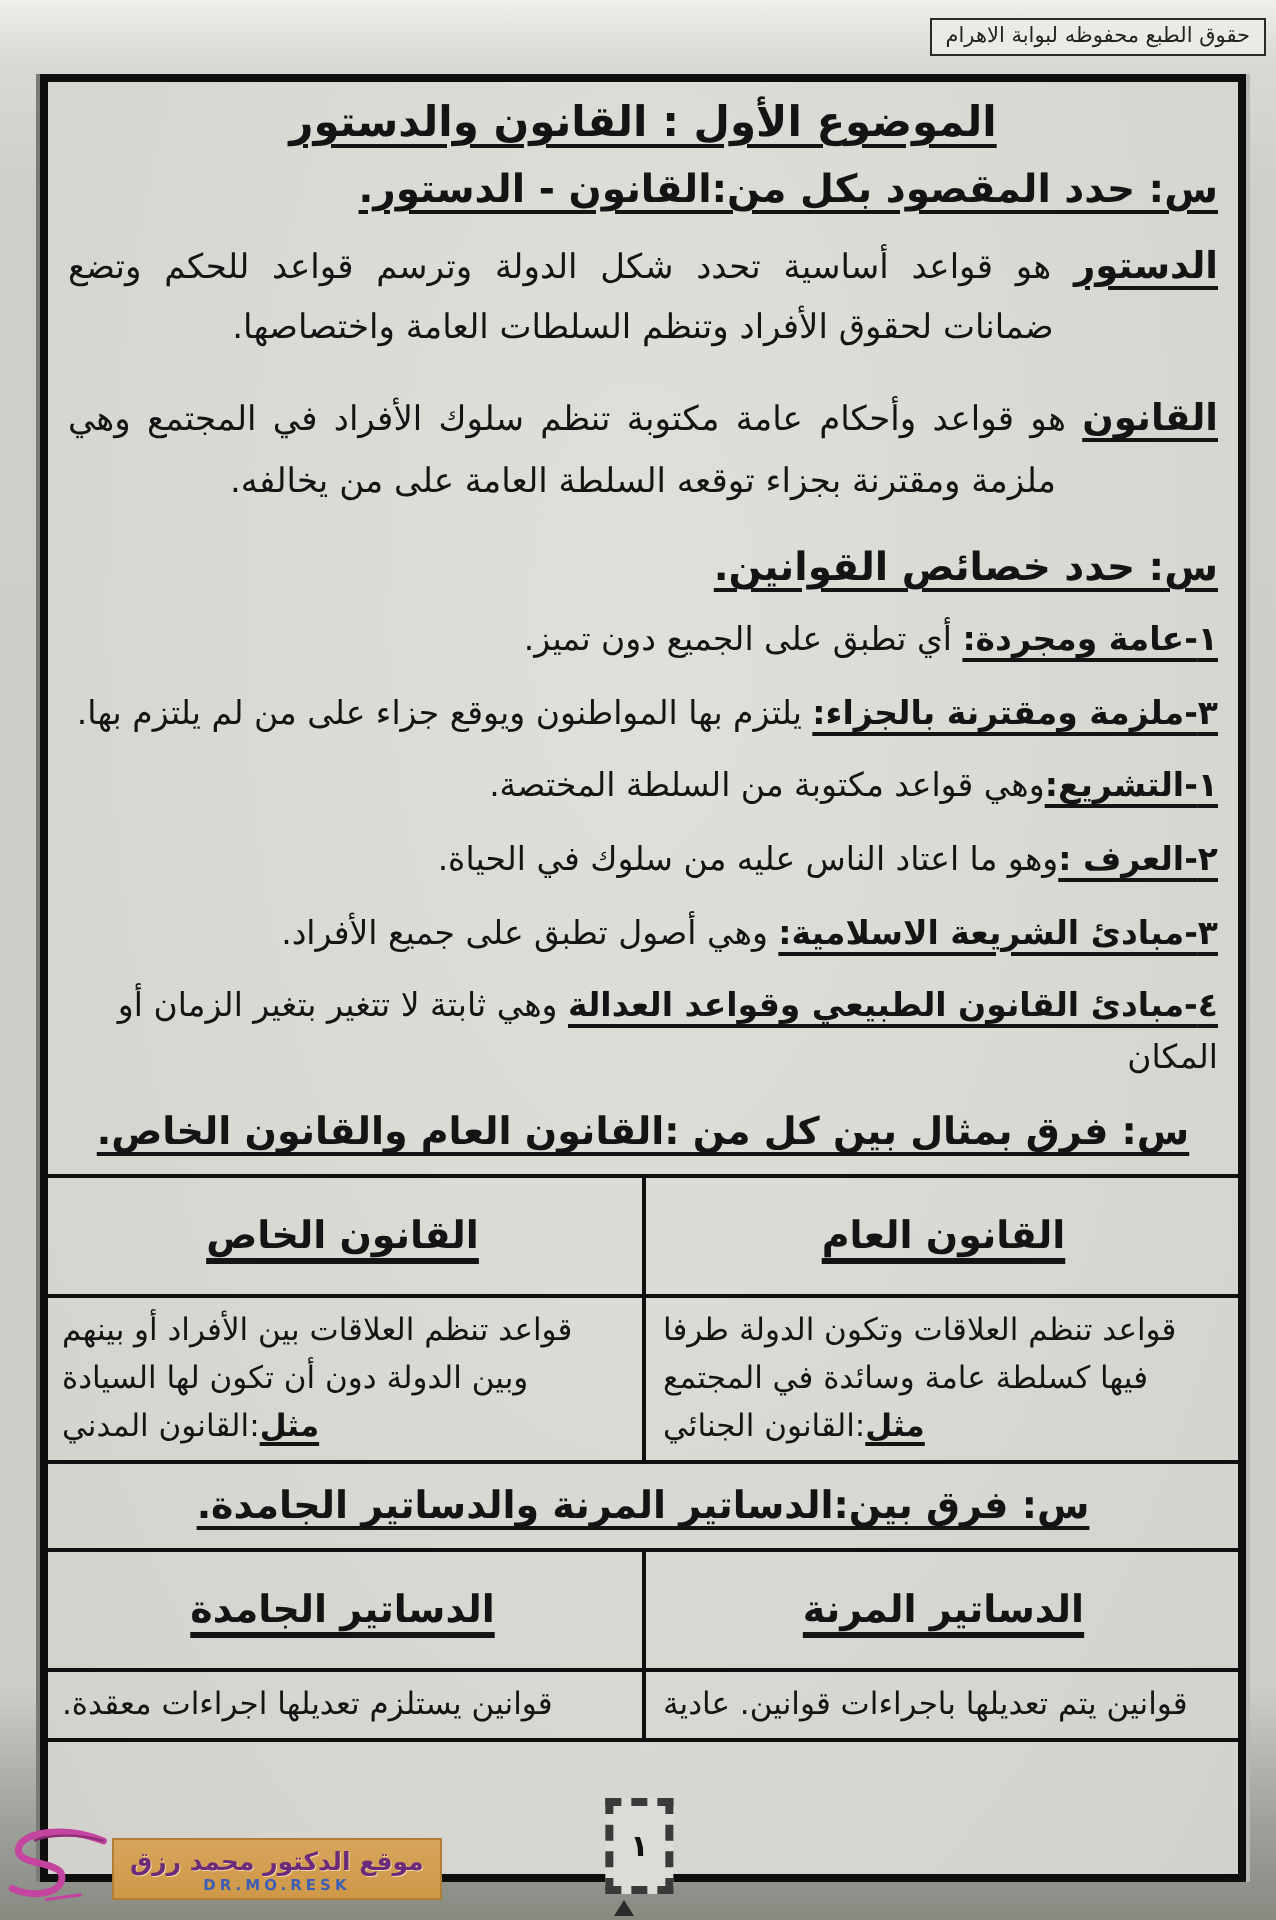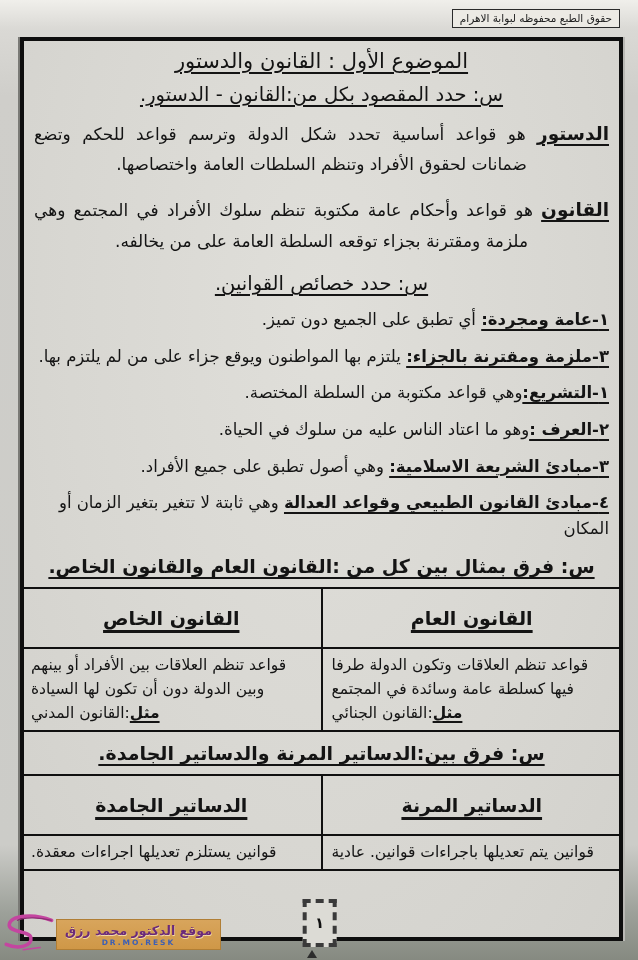--- a/index.html
+++ b/index.html
@@ -11,21 +11,21 @@
   .screen{
     position:relative;
     width:638px;height:960px;
     margin:0 auto;
     overflow:hidden;
     background:linear-gradient(180deg,#f0efeb 0%,#dad9d5 3%,#cfcecA 10%,#ccccc8 88%,#9da19a 95%,#868a81 100%);
     color:#141414;
   }
   
   .copyright-box{
-    position:absolute;top:9px;right:18px;
+    position:absolute;top:9px;right:5px;
     border:1.5px solid #2a2a2a;
     background:#eceae4;
     font-size:10.5px;
     padding:2px 7px 3px;
     direction:rtl;
     color:#222;
     letter-spacing:0;
     white-space:nowrap;
   }
   
@@ -34,25 +34,25 @@
     left:20px;right:15px;top:37px;bottom:19px;
     border:4px solid #0e0e0e;
     box-shadow:-2px 0 0 #7a7a76, 2px 0 0 #b9b8b4;
     background:
       radial-gradient(ellipse at 50% 30%, #e0dfda 0%, #d8d7d2 60%, #d2d1cc 100%);
     direction:rtl;
     padding:4px 10px 0 10px;
     overflow:hidden;
   }
   .title{
-    font-size:21px;font-weight:normal;text-align:center;
+    font-size:21px;font-weight:bold;text-align:center;
     margin:4px 0 10px;
   }
   .q-heading{
-    font-size:19.5px;font-weight:normal;text-align:center;
+    font-size:19.5px;font-weight:bold;text-align:right;
     margin:10px 0 12px;
   }
   .u{
     text-decoration:underline;
     text-decoration-thickness:2px;
     text-underline-offset:4px;
   }
   .def{
     font-size:17px;line-height:1.75;
     text-align:justify;text-align-last:center;

